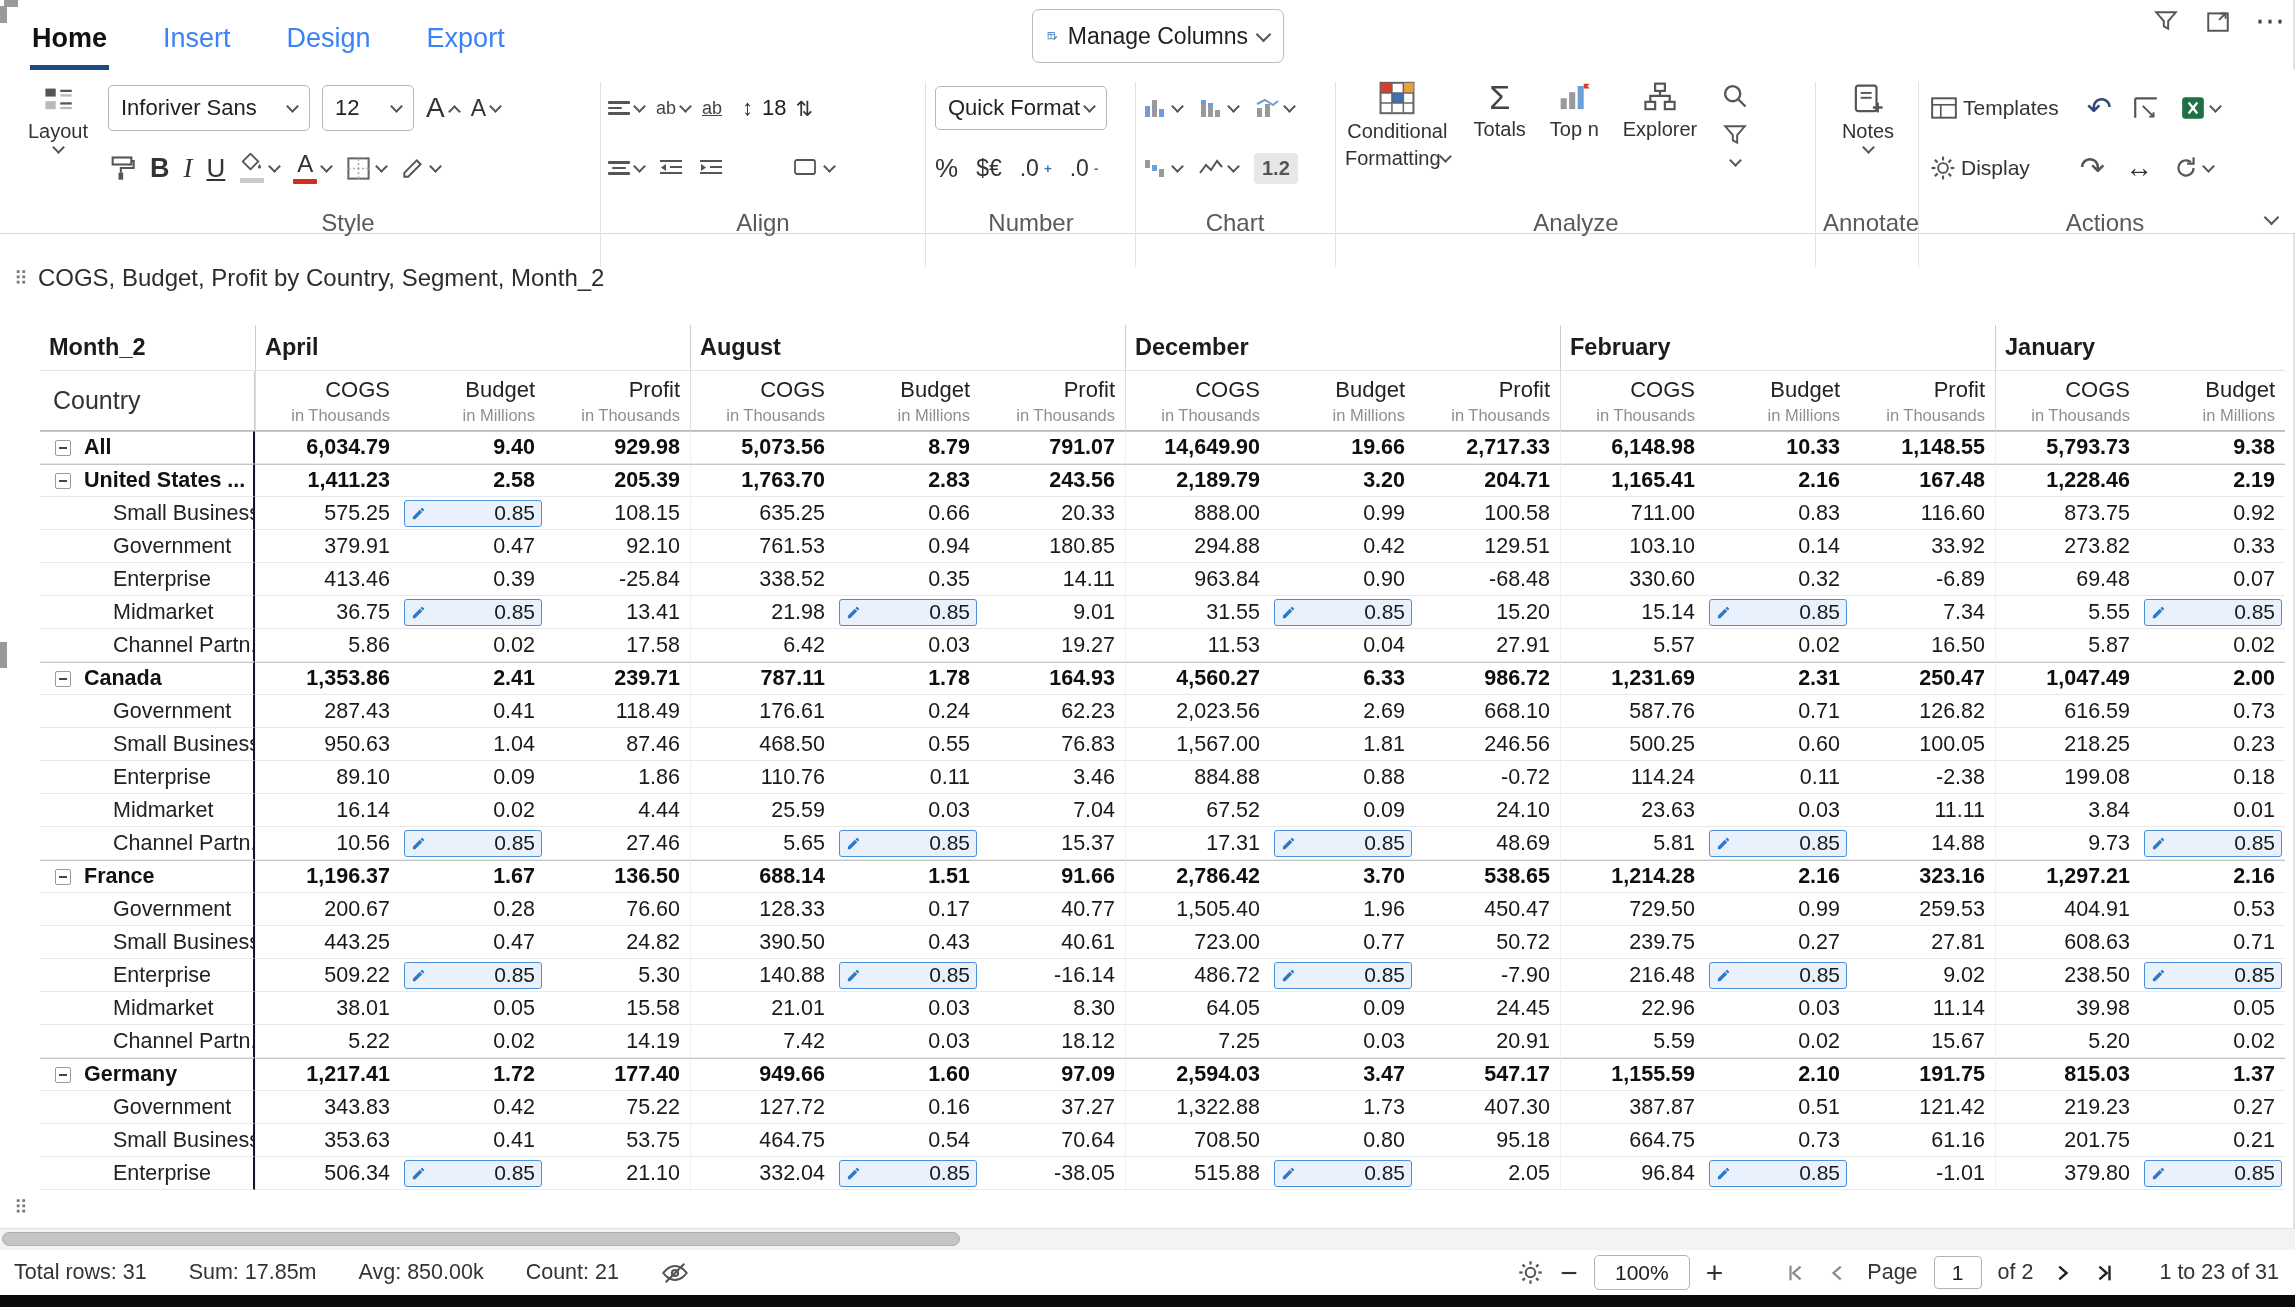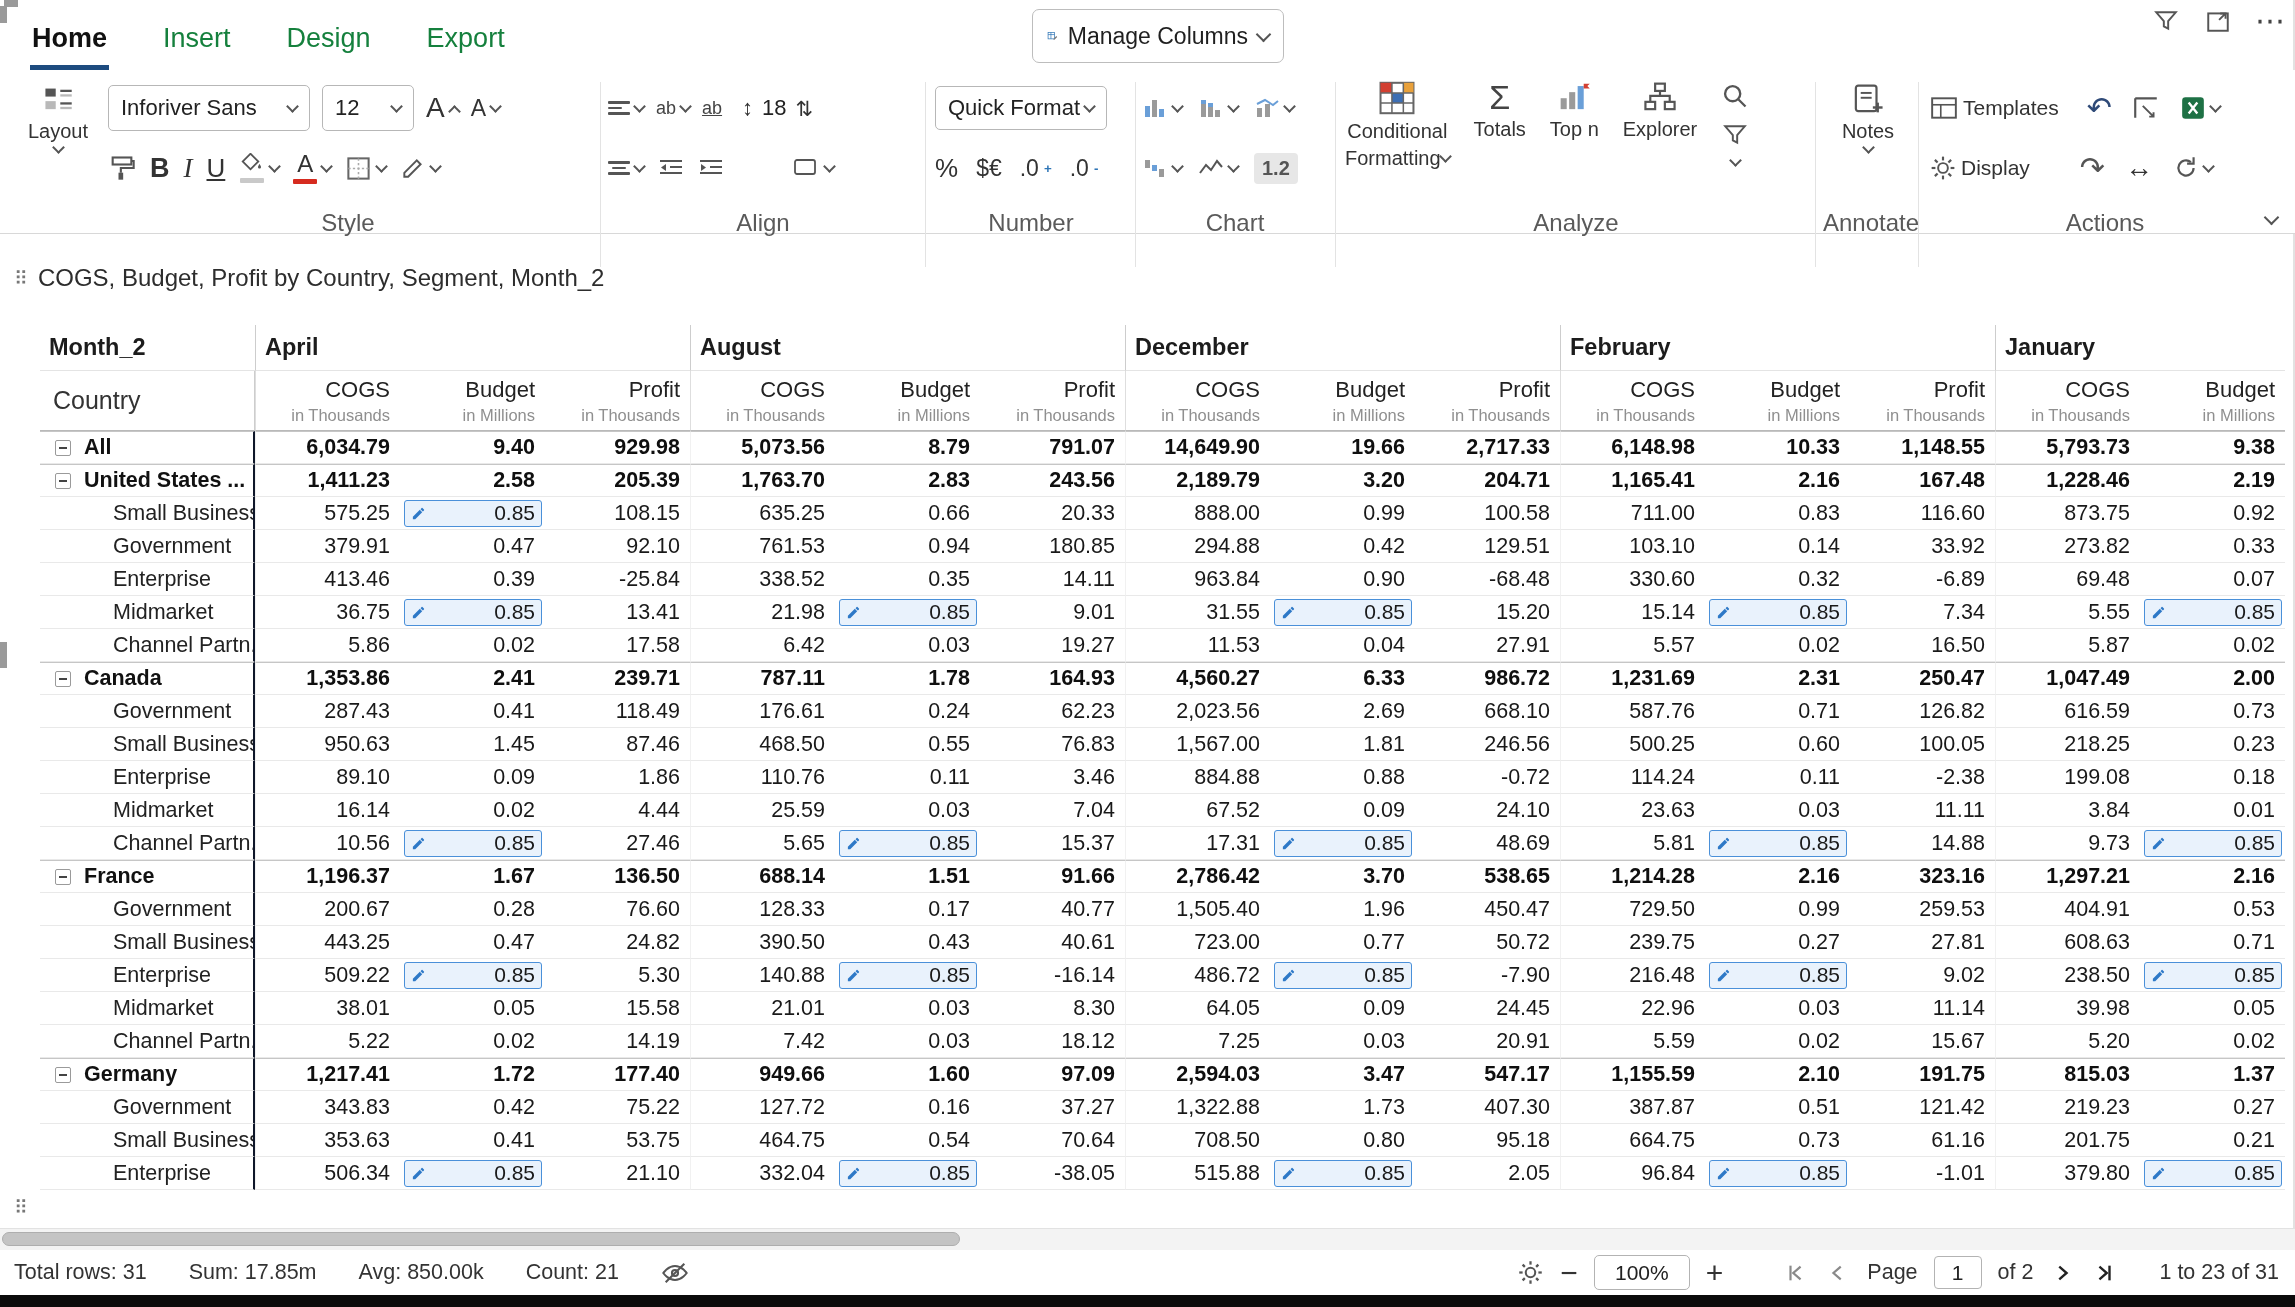--- a/index.html
+++ b/index.html
@@ -2,21 +2,21 @@
 <html><head>
 <meta charset="utf-8">
 <style>
   html,body{margin:0;padding:0;background:#fff;}
   body{width:2295px;height:1307px;overflow:hidden;font-family:"Liberation Sans",sans-serif;color:#222;position:relative;}
   #app{position:absolute;inset:0;background:#fff;}
 
   
   .tabbar{position:absolute;left:0;top:0;right:0;height:70px;}
   .tabs{position:absolute;left:30px;top:0;height:70px;display:flex;align-items:flex-end;gap:52px;}
-  .tab{font-size:27px;color:#15803d;padding:0 2px 16px 2px;cursor:pointer;}
+  .tab{font-size:27px;color:#3b82f6;padding:0 2px 16px 2px;cursor:pointer;}
   .tab.active{font-weight:700;border-bottom:5px solid #1d4b7f;padding-bottom:11px;color:#111;}
   .top-right{position:absolute;right:10px;top:6px;display:flex;align-items:center;gap:22px;}
   .tr-icon{width:30px;height:30px;display:flex;align-items:center;justify-content:center;color:#555;}
   .more-glyph{font-size:30px;color:#444;line-height:1;}
 
   
   .managecols{position:absolute;left:1032px;top:9px;width:252px;height:54px;border:1.5px solid #bdbdbd;border-radius:7px;background:#fff;display:flex;align-items:center;gap:10px;padding:0 14px;box-sizing:border-box;}
   .managecols .lab{font-size:23px;color:#1f1f1f;white-space:nowrap;}
 
   
@@ -765,21 +765,21 @@
       <div class="dc">668.10</div>
       <div class="dc gs">587.76</div>
       <div class="dc">0.71</div>
       <div class="dc">126.82</div>
       <div class="dc gs">616.59</div>
       <div class="dc">0.73</div>
       <div class="lc ind">
         <span class="lbl">Small Business</span>
       </div>
       <div class="dc gs">950.63</div>
-      <div class="dc">1.45</div>
+      <div class="dc">1.04</div>
       <div class="dc">87.46</div>
       <div class="dc gs">468.50</div>
       <div class="dc">0.55</div>
       <div class="dc">76.83</div>
       <div class="dc gs">1,567.00</div>
       <div class="dc">1.81</div>
       <div class="dc">246.56</div>
       <div class="dc gs">500.25</div>
       <div class="dc">0.60</div>
       <div class="dc">100.05</div>

